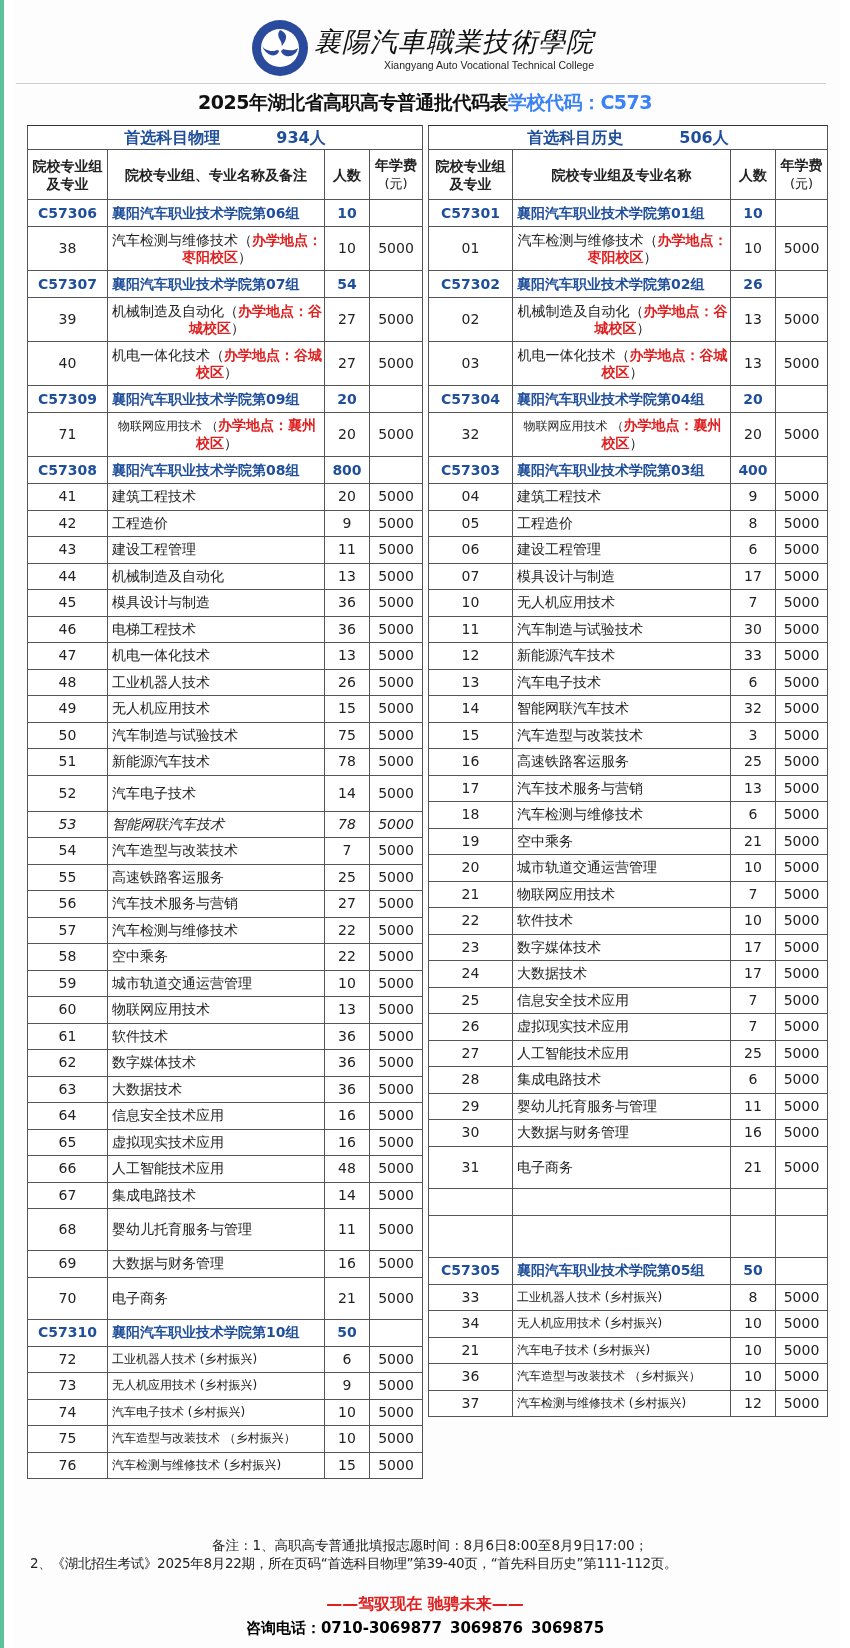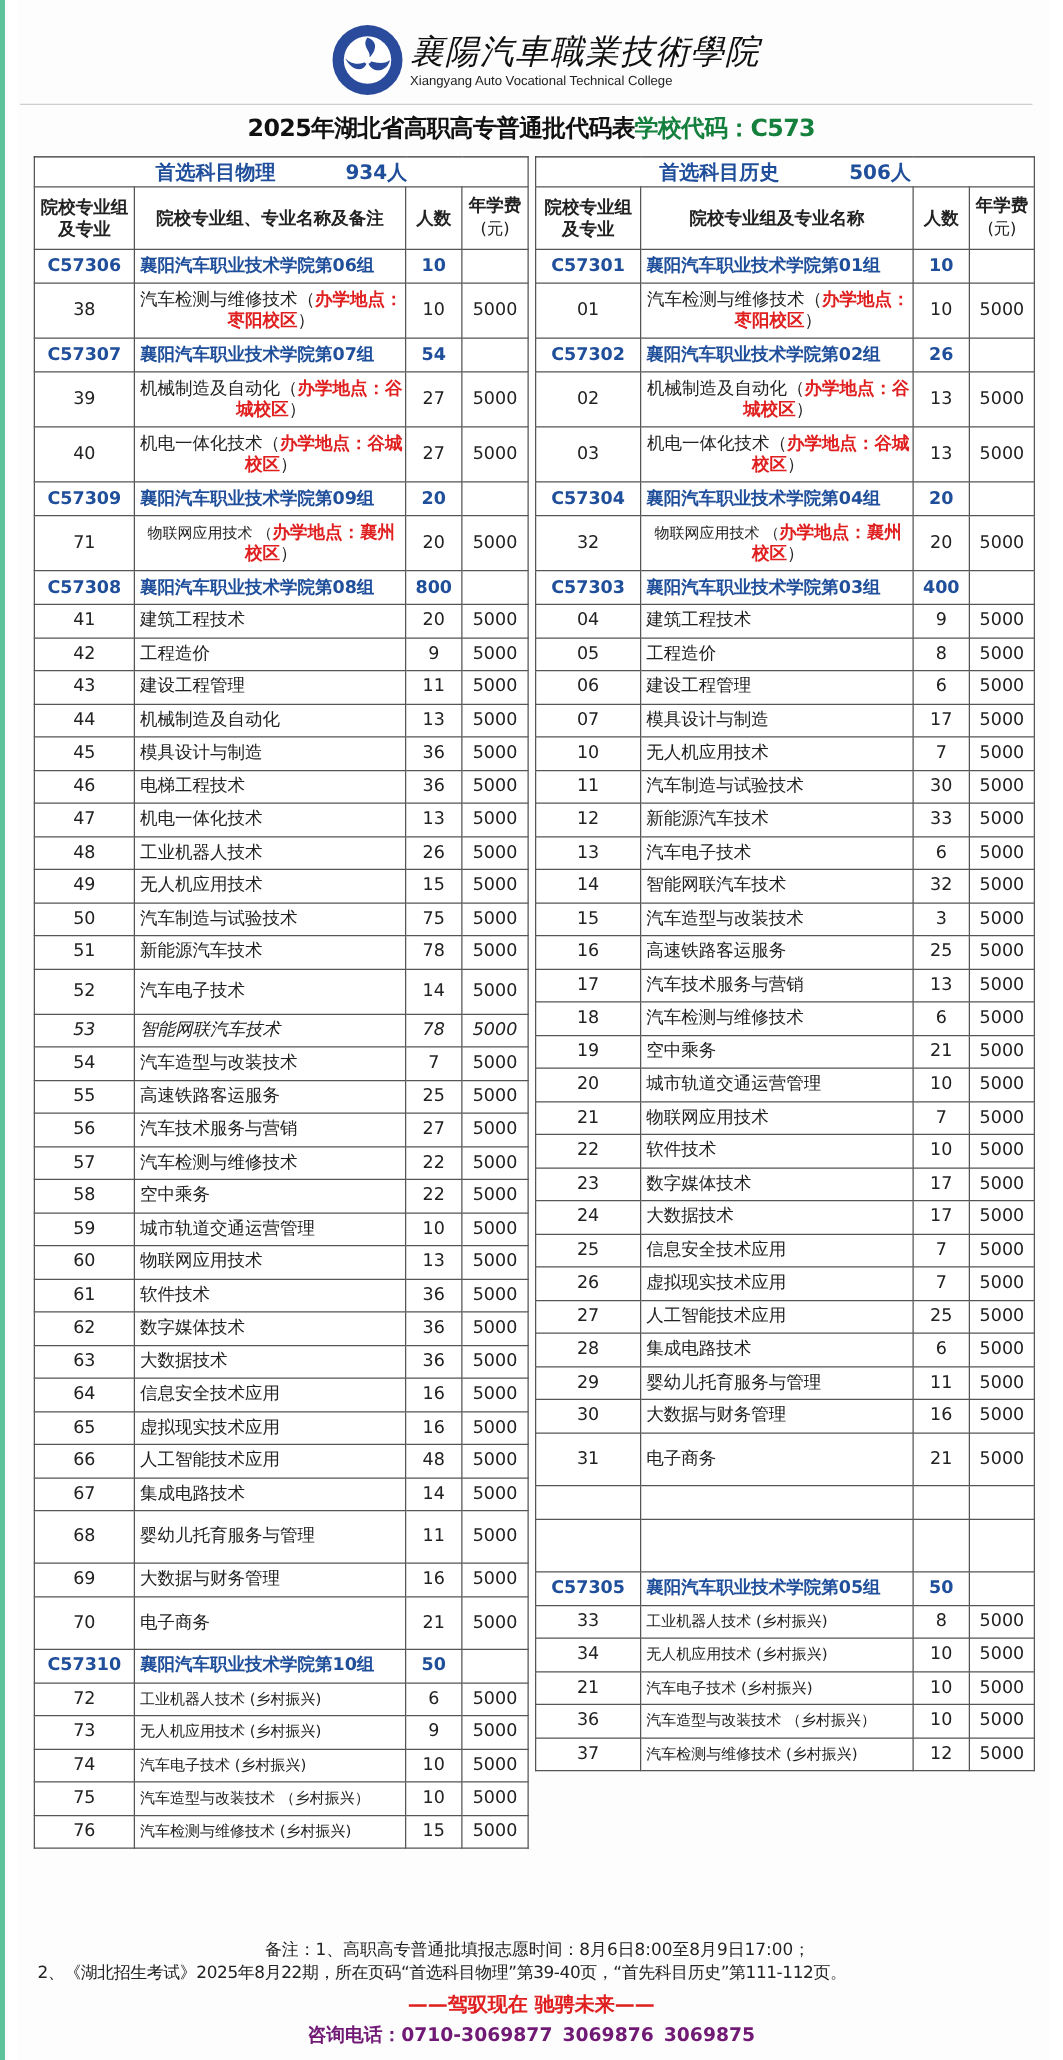--- a/index.html
+++ b/index.html
@@ -1,51 +1,51 @@
 <!DOCTYPE html>
 <html><head>
 <meta charset="utf-8">
 <style>
   * { box-sizing: border-box; margin: 0; padding: 0; }
   html, body { width: 850px; height: 1648px; background: #ffffff; overflow: hidden; }
   body { font-family: "DejaVu Sans", "Liberation Sans", sans-serif; color: #222; position: relative; }
   .edge { position: absolute; left: 0; top: 0; width: 4px; height: 1648px; background: #5cc29a; }
   .page { position: absolute; left: 14px; top: 0; width: 826px; height: 1648px; background: #fdfdfd; }
 
-  .logo-wrap { position: absolute; left: 266px; top: 18px; height: 60px; display: flex; align-items: center; }
+  .logo-wrap { position: absolute; left: 252px; top: 18px; height: 60px; display: flex; align-items: center; text-align: right; }
   .logo-circle { width: 56px; height: 56px; border-radius: 50%; background: #2a4a9c; position: relative; overflow: hidden; }
   .logo-circle svg { position: absolute; left: 0; top: 0; }
   .logo-text { margin-left: 6px; display: flex; flex-direction: column; }
   .logo-cn { font-family: "DejaVu Serif", "Liberation Serif", serif; font-size: 27px; font-style: italic; color: #111; letter-spacing: 1px; line-height: 32px; }
   .logo-en { font-family: "Liberation Sans", sans-serif; font-size: 10.5px; color: #222; margin-top: 1px; }
 
   .hr-top { position: absolute; left: 16px; top: 83px; width: 810px; height: 1px; background: #cfcfcf; }
   .title { position: absolute; left: 0; top: 90px; width: 850px; text-align: center; font-size: 19px; font-weight: bold; color: #111; letter-spacing: -0.5px; }
-  .title .code { color: #15803d; margin-top: 14px; }
+  .title .code { color: #3b82f6; margin-top: 14px; }
 
   table.grid { position: absolute; border-collapse: collapse; table-layout: fixed; background: #fff; }
   table.grid td { border: 1px solid #555; text-align: center; vertical-align: middle; font-size: 14px; color: #222; padding: 0 2px; line-height: 17px; }
   table.grid td.nm { text-align: left; padding-left: 4px; }
   table.grid td.nm.ctr { text-align: center; }
   table.grid td.small { font-size: 12px; }
   table.grid tr.band td { font-size: 16px; font-weight: bold; color: #1f4e9a; border-top: 1.5px solid #333; }
   table.grid tr.head td { font-size: 14px; font-weight: bold; color: #222; line-height: 18px; }
   table.grid tr.head td .fee-unit { font-weight: normal; font-size: 13px; }
   table.grid tr.grp td { font-weight: bold; color: #1f4e9a; font-size: 14px; }
   .loc { color: #e02020; font-weight: bold; }
   .band-count { margin-left: 56px; }
 
   #left-table { left: 27px; top: 125px; width: 395px; }
   #right-table { left: 428px; top: 125px; width: 399px; }
 
-  .notes { position: absolute; left: 0; top: 1536px; width: 850px; font-size: 13.5px; color: #222; line-height: 18px; margin-top: 15px; }
+  .notes { position: absolute; left: 0; top: 1536px; width: 850px; font-size: 13.5px; color: #222; line-height: 18px; }
   .note1 { text-align: center; padding-left: 10px; }
   .note2 { padding-left: 30px; letter-spacing: -0.3px; }
   .slogan { position: absolute; left: 0; top: 1594px; width: 850px; text-align: center; font-size: 16px; font-weight: bold; color: #e02020; }
-  .contact { position: absolute; left: 0; top: 1619px; width: 850px; text-align: center; font-size: 15px; font-weight: bold; color: #701a75; }
+  .contact { position: absolute; left: 0; top: 1619px; width: 850px; text-align: center; font-size: 15px; font-weight: bold; color: #000000; }
   .contact span + span { margin-left: 8px; }
 </style>
 </head>
 <body>
 
 <div class="edge"></div>
 <div class="page"></div>
 
 <div class="logo-wrap">
   <div class="logo-circle">

